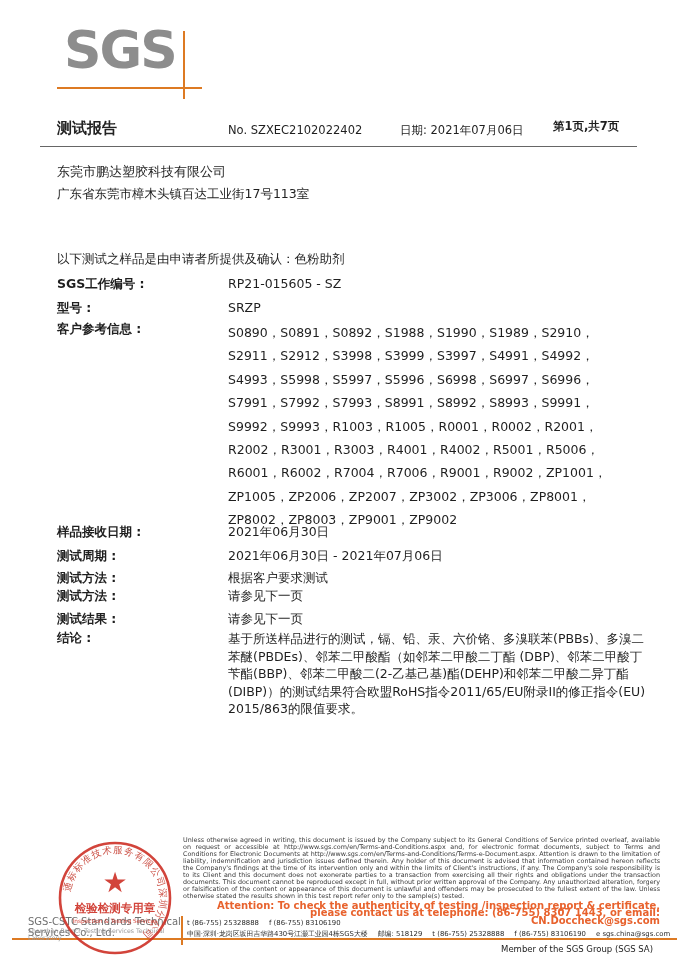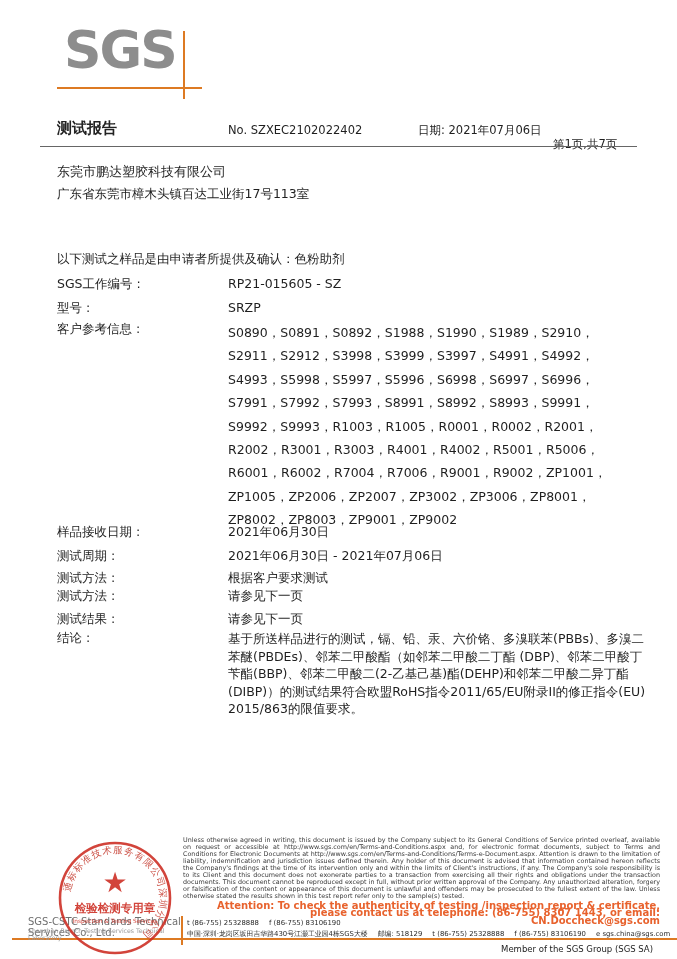--- a/index.html
+++ b/index.html
@@ -14,33 +14,33 @@
   .logo-text {
     position:absolute; left:64px; top:24px;
     font-size:52px; font-weight:bold; letter-spacing:-2px;
     color:#8d8d8d; line-height:1;
   }
   .logo-hline { position:absolute; left:57px; top:87px; width:145px; height:2px; background:#dd7a23; }
   .logo-vline { position:absolute; left:183px; top:31px; width:2px; height:68px; background:#dd7a23; }
 
   .report-title { position:absolute; left:57px; top:119px; font-size:15px; font-weight:bold; color:#222; }
   .report-no   { position:absolute; left:228px; top:123px; font-size:11.5px; }
-  .report-date { position:absolute; left:418px; top:123px; font-size:11.5px; }
-  .report-pages{ position:absolute; left:553px; top:137px; font-size:11.5px; }
+  .report-date { position:absolute; left:400px; top:123px; font-size:11.5px; }
+  .report-pages{ position:absolute; left:553px; top:119px; font-size:11.5px;font-weight:bold; }
   .title-rule  { position:absolute; left:40px; top:146px; width:597px; height:1px; background:#666; }
 
   
   .company-name { position:absolute; left:57px; top:163px; font-size:13px; }
   .company-addr { position:absolute; left:57px; top:186px; font-size:12.5px; }
 
   
   .intro { position:absolute; left:57px; top:251px; font-size:12.5px; }
 
   .row { position:absolute; left:57px; display:flex; font-size:12.5px; }
-  .row .label { width:171px; flex:none; }
+  .row .label { width:171px; flex:none;font-weight:bold; }
   .row .value { width:424px; }
 
   .r-job    { top:276px; }
   .r-model  { top:300px; }
   .r-refs   { top:321px; }
   .r-recv   { top:524px; }
   .r-period { top:548px; }
   .r-req    { top:570px; }
   .r-method { top:588px; }
   .r-result { top:611px; }

